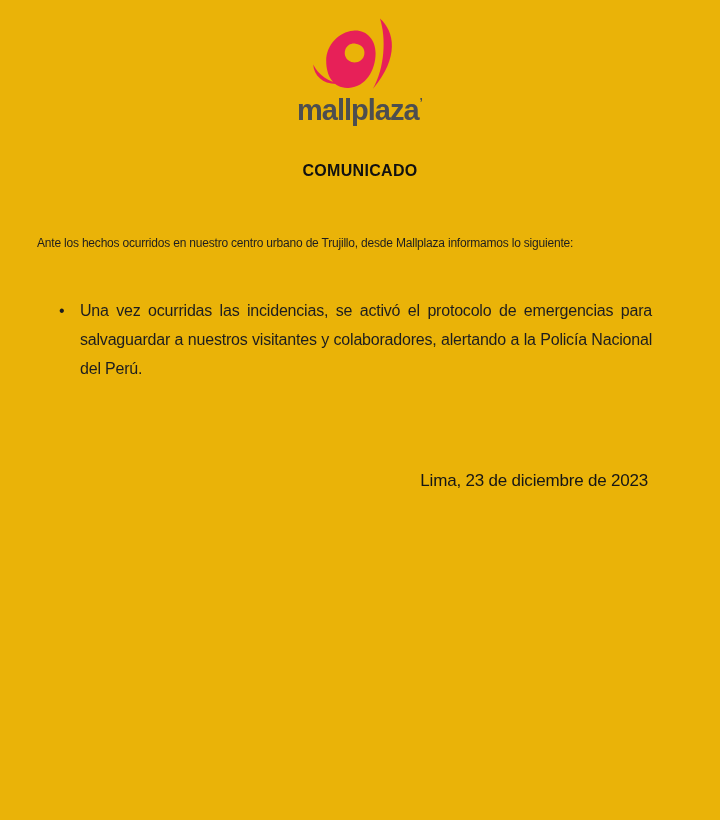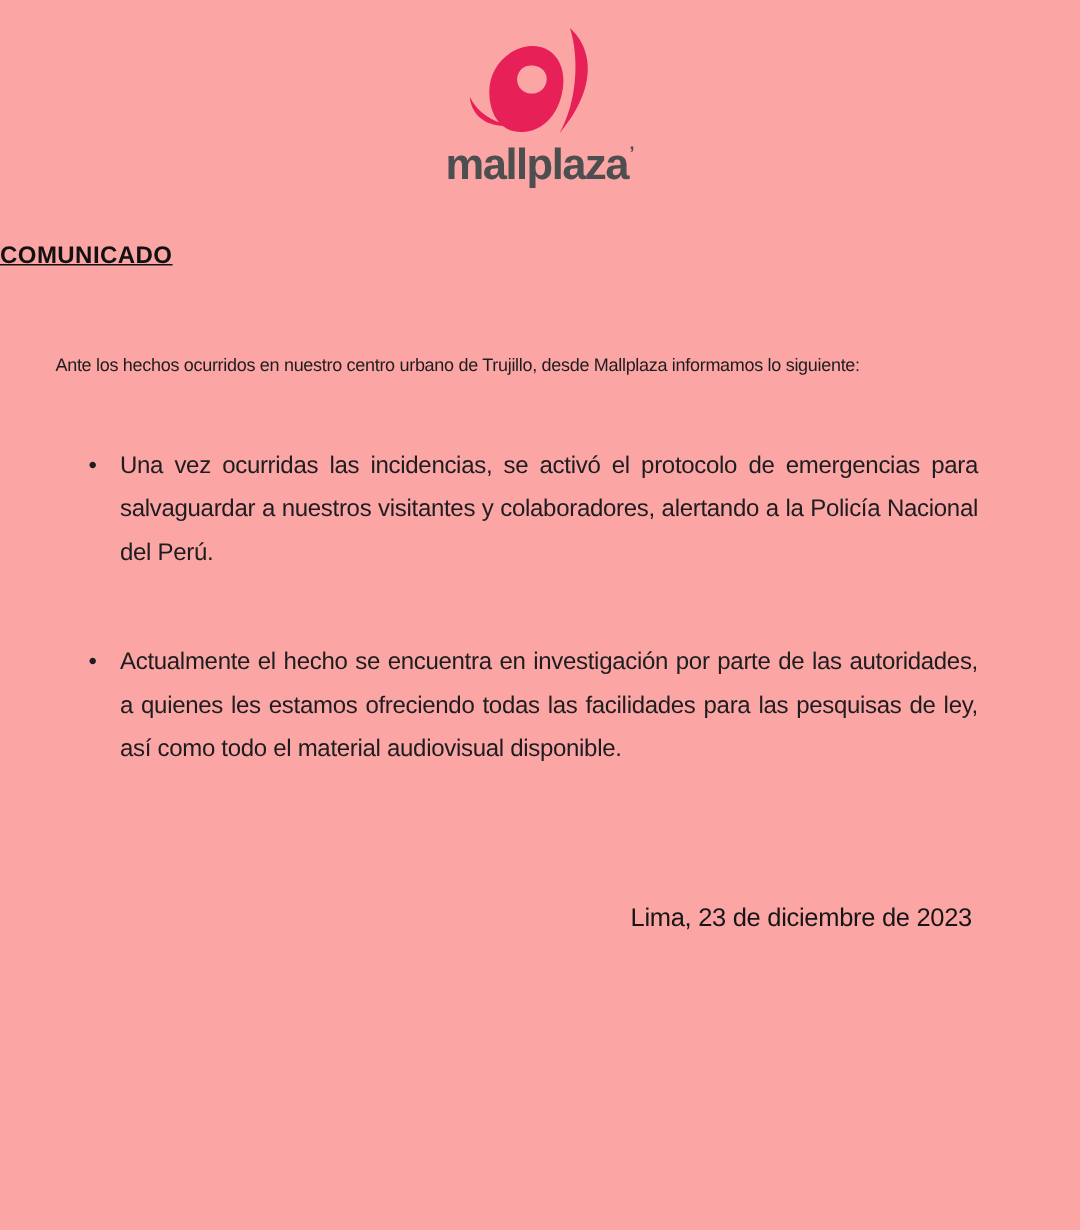--- a/index.html
+++ b/index.html
@@ -1,34 +1,34 @@
 <!DOCTYPE html>
 <html><head>
 <meta charset="utf-8">
 <style>
   html, body { margin:0; padding:0; background:#ffffff; }
   .page {
     width:720px; height:820px;
     box-sizing:border-box;
     padding-top:16px;
     overflow:hidden;
-    background:#fca5a5;
+    background:#eab308;
     font-family:"Liberation Sans", sans-serif;
     color:#1d1d1f;
   }
   .header { text-align:center; }
   .logo-mark { width:104px; height:78px; display:block; margin:0 auto; }
   .wordmark {
     font-size:29px; font-weight:700; color:#4d4e50;
     letter-spacing:-1px; line-height:1; margin-top:2px;
   }
   .tm-tick { font-size:12px; vertical-align:13px; letter-spacing:0; margin-left:1px; }
   .title {
-    font-size:16px; font-weight:700; color:#111111;
-    letter-spacing:0.3px; margin:37px 0 0 0;text-decoration:underline;
+    text-align:center; font-size:16px; font-weight:700; color:#111111;
+    letter-spacing:0.3px; margin:37px 0 0 0;
   }
   .intro {
     margin:49px 72px 0 37px;
     font-size:12px; line-height:29px; letter-spacing:-0.2px;
     text-align:justify;
   }
   .bullets { list-style:none; margin:38px 0 0 0; padding:0; }
   .bullets li {
     position:relative;
     margin:4px 68px 44px 80px;
@@ -81,20 +81,17 @@
   </header>
 
   <h1 class="title">COMUNICADO</h1>
 
   <p class="intro">Ante los hechos ocurridos en nuestro centro urbano de Trujillo, desde Mallplaza informamos lo siguiente:</p>
 
   <ul class="bullets">
     <li>
       <span>Una vez ocurridas las incidencias, se activó el protocolo de emergencias para salvaguardar a nuestros visitantes y colaboradores, alertando a la Policía Nacional del Perú.</span>
     </li>
-    <li>
-      <span>Actualmente el hecho se encuentra en investigación por parte de las autoridades, a quienes les estamos ofreciendo todas las facilidades para las pesquisas de ley, así como todo el material audiovisual disponible.</span>
-    </li>
   </ul>
 
   <p class="dateline">Lima, 23 de diciembre de 2023</p>
 
 </div>
 
 </body></html>

